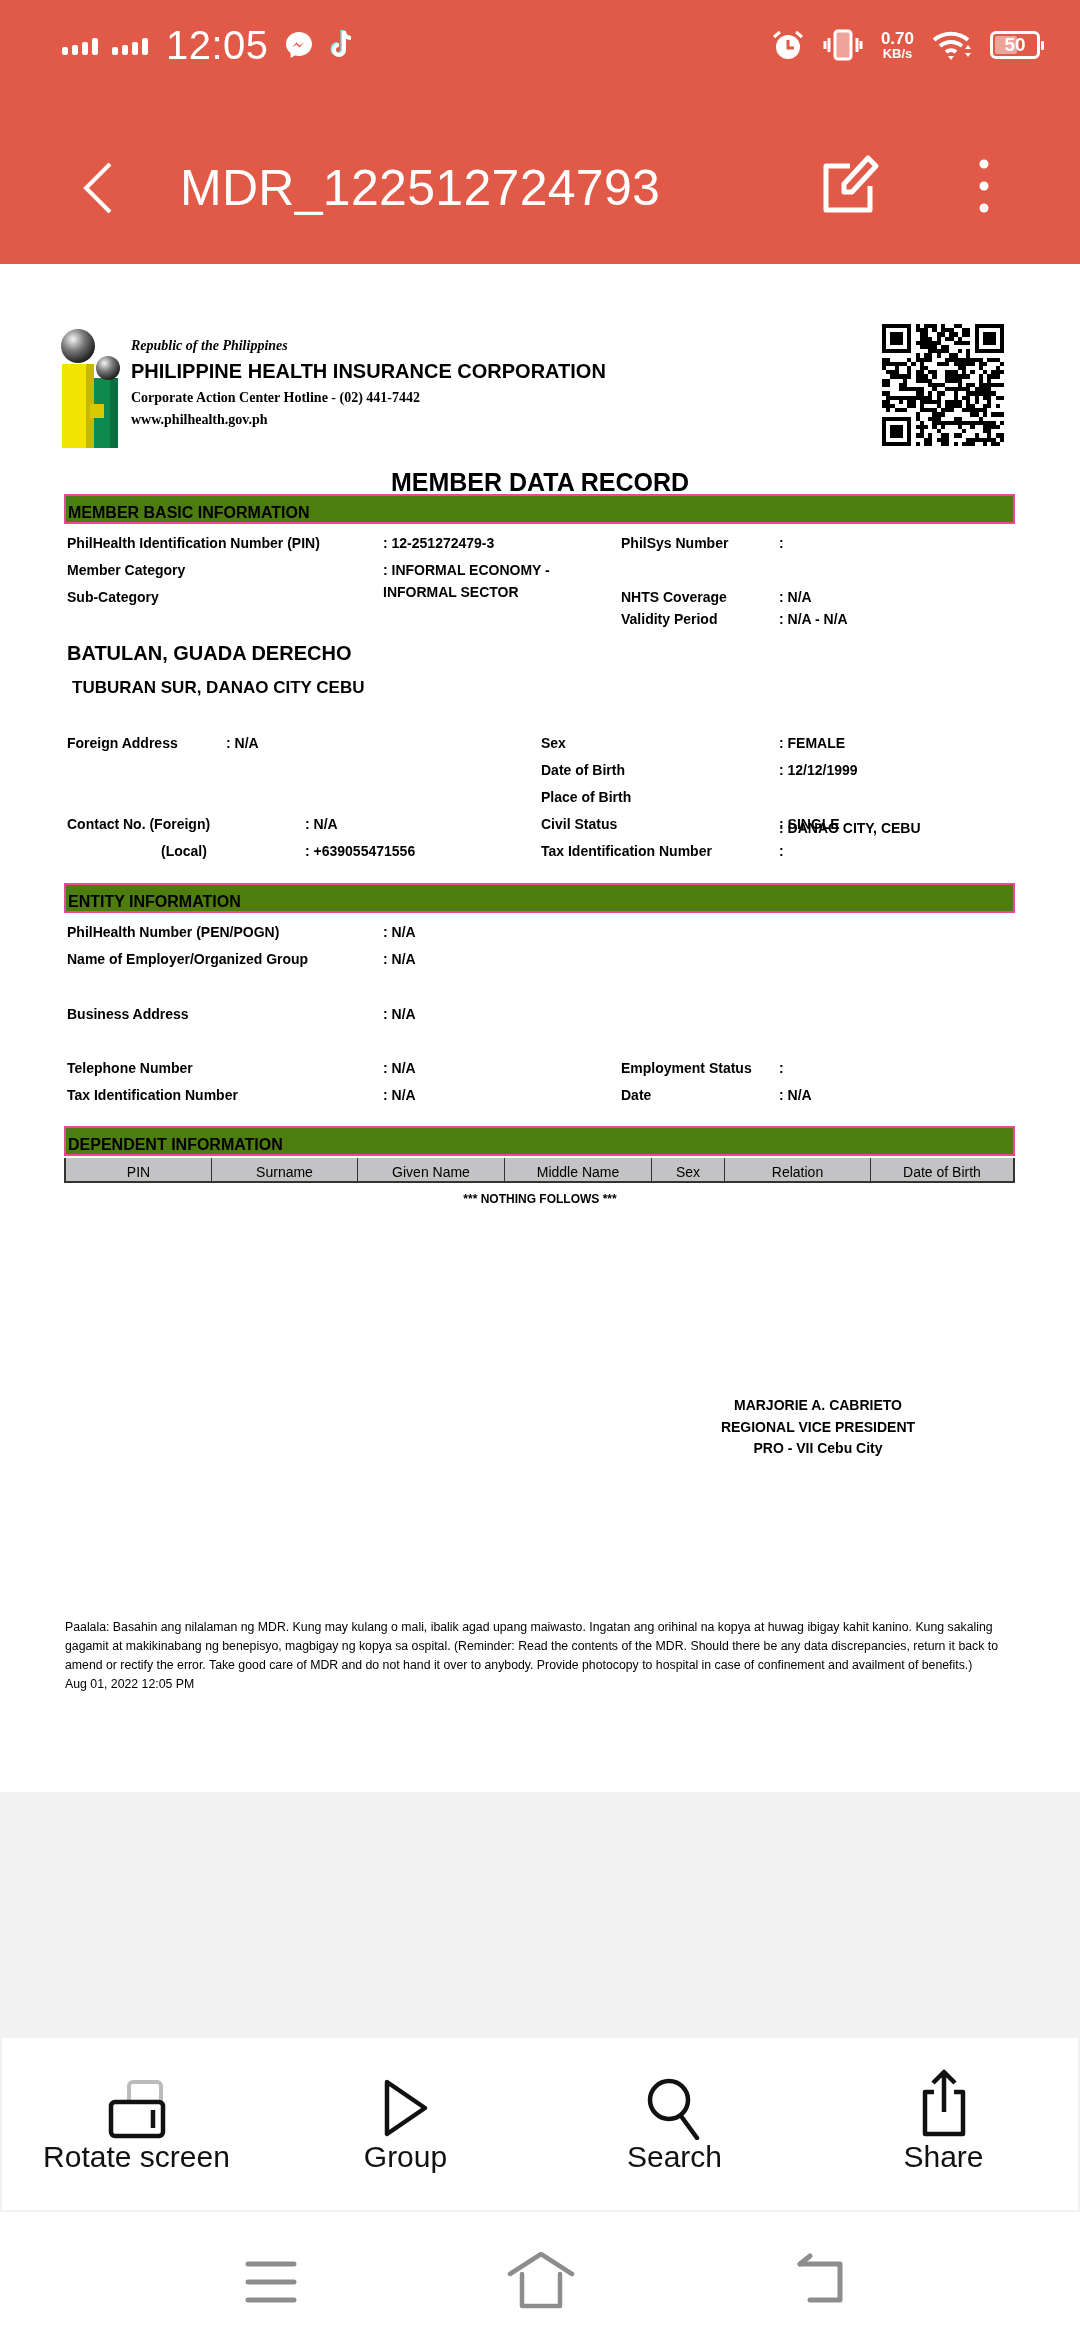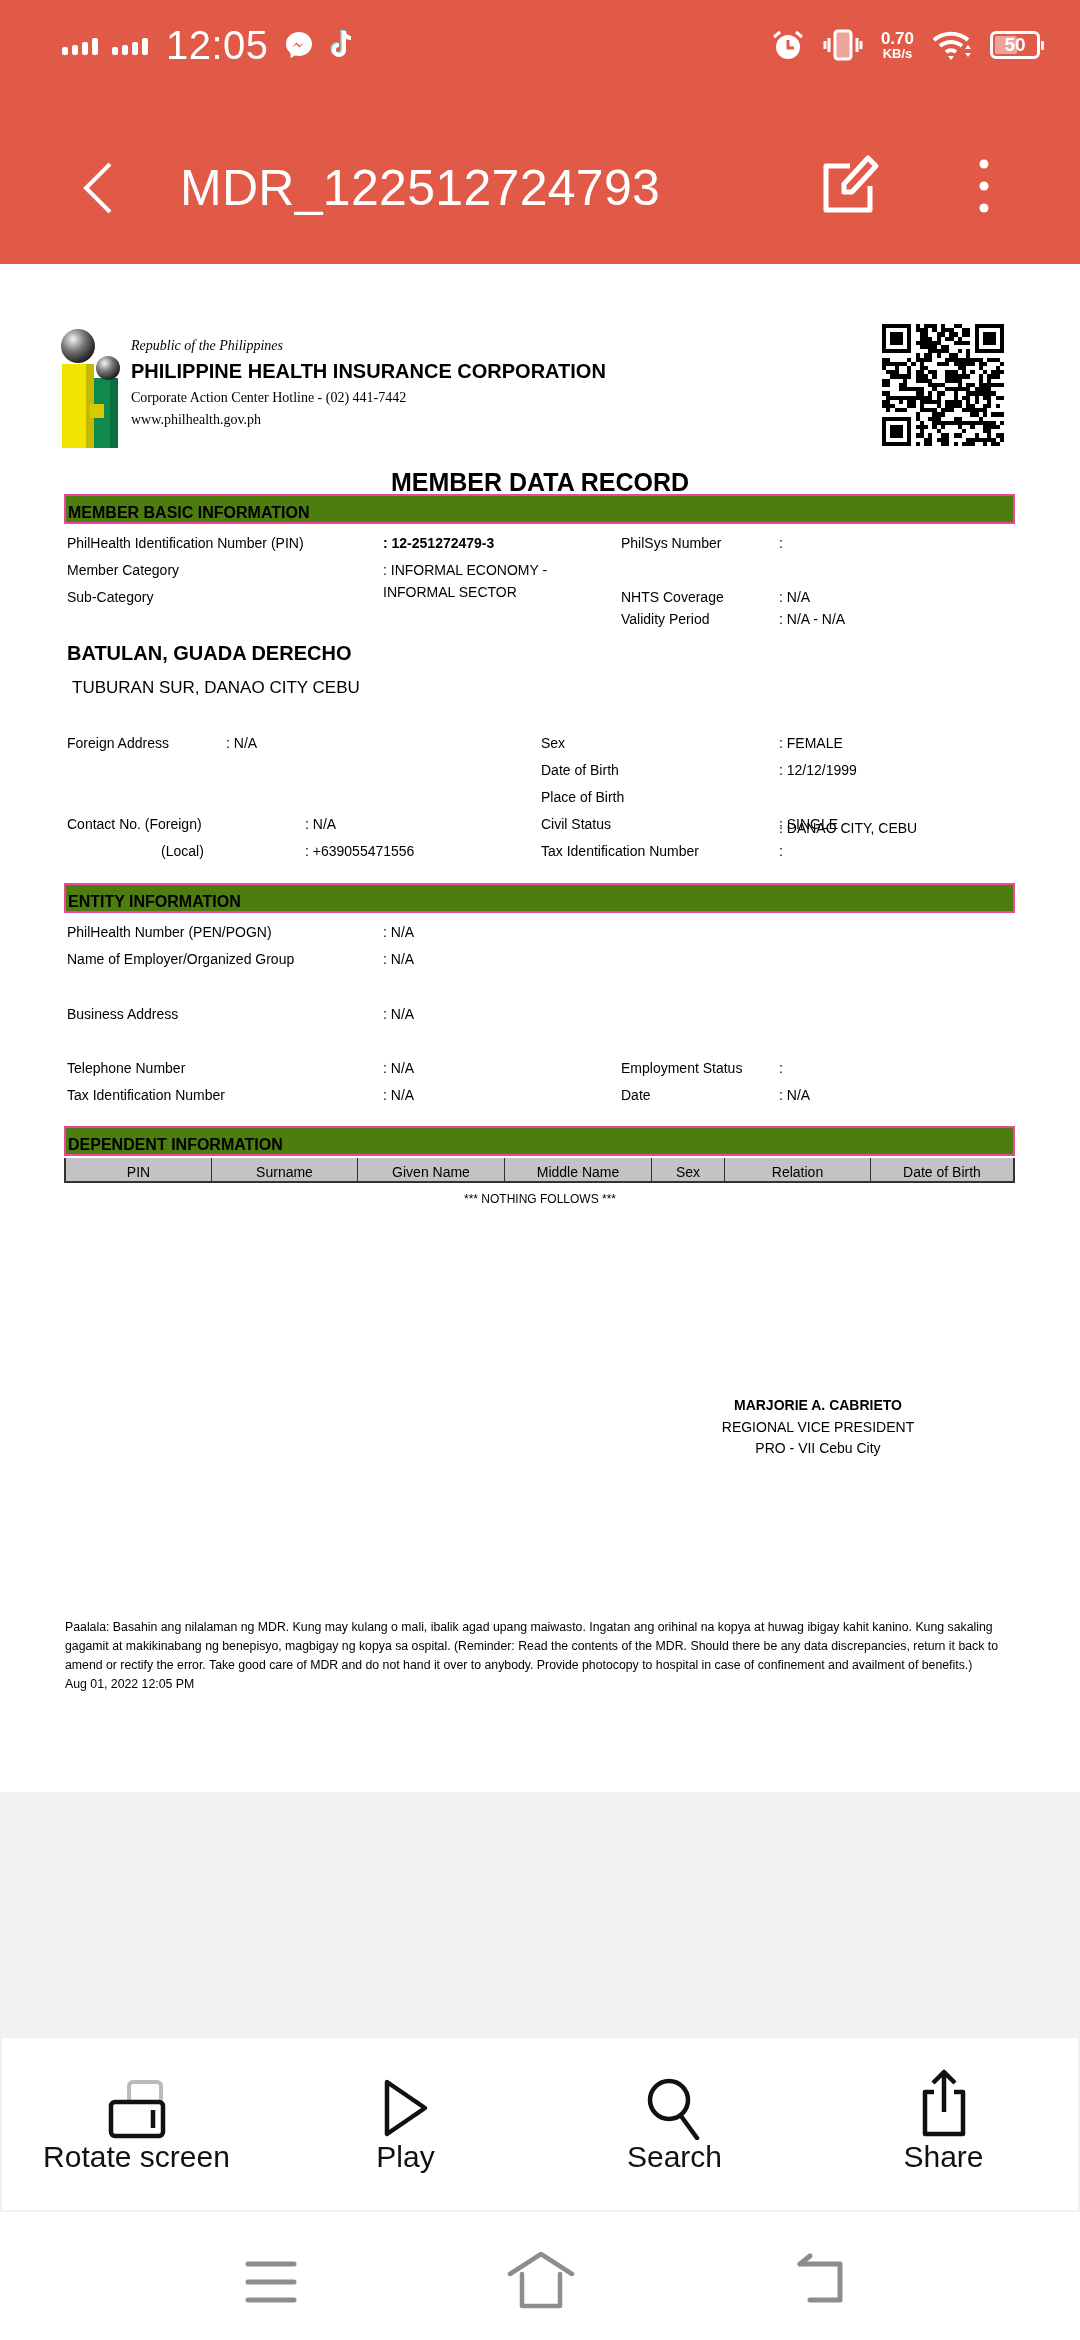--- a/index.html
+++ b/index.html
@@ -23,21 +23,21 @@
   .battery span.t { position: relative; text-align: right; }
 
   .appbar { position: absolute; left: 0; top: 140px; width: 1080px; height: 96px; }
   .back-btn { position: absolute; left: 70px; top: 18px; width: 60px; height: 60px; }
   .title { position: absolute; left: 180px; top: 14px; font-size: 50px; line-height: 68px; letter-spacing: 0.3px; }
   .edit-btn { position: absolute; left: 818px; top: 14px; width: 64px; height: 64px; }
   .more-btn { position: absolute; left: 960px; top: 14px; width: 48px; height: 64px; }
 
   
   .page { position: absolute; left: 0; top: 264px; width: 1080px; height: 1528px; background: #fff; }
-  .abs { position: absolute; white-space: nowrap; }
+  .abs { position: absolute; white-space: nowrap; font-weight: bold; }
   .logo { position: absolute; left: 60px; top: 62px; width: 70px; height: 122px; }
   .hdr-rep { left: 131px; top: 74px; font-family: "Liberation Serif", serif; font-style: italic; font-size: 14px; }
   .hdr-corp { left: 131px; top: 96px; font-size: 20px; font-weight: bold; }
   .hdr-hot { left: 131px; top: 126px; font-family: "Liberation Serif", serif; font-size: 14px; }
   .hdr-web { left: 131px; top: 148px; font-family: "Liberation Serif", serif; font-size: 14px; }
   .qr { position: absolute; left: 882px; top: 60px; width: 122px; height: 122px; }
 
   .doc-title { left: 0; width: 1080px; text-align: center; top: 204px; font-size: 25px; font-weight: bold; }
   .sec-bar { position: absolute; left: 64px; width: 951px; height: 30px; background: #4d7c0f; border: 2px solid #ec4899; }
   .sec-bar span { position: absolute; left: 2px; bottom: 0px; font-size: 16px; font-weight: bold; line-height: 18px; }
@@ -624,21 +624,21 @@
       <path d="M22 26V10a4 4 0 0 1 4-4h24a4 4 0 0 1 4 4v16" fill="none" stroke="#bbb" stroke-width="4"></path>
       <rect x="4" y="26" width="52" height="34" rx="4" fill="none" stroke="#111" stroke-width="4.5"></rect>
       <path d="M46 34v18" stroke="#111" stroke-width="4.5"></path>
     </svg>
     <span class="lbl">Rotate screen</span>
   </div>
   <div class="action">
     <svg width="50" height="64" viewBox="0 0 50 64">
       <path d="M6 6l38 26L6 58z" fill="none" stroke="#111" stroke-width="4.5" stroke-linejoin="round"></path>
     </svg>
-    <span class="lbl">Play</span>
+    <span class="lbl">Group</span>
   </div>
   <div class="action">
     <svg width="60" height="64" viewBox="0 0 60 64">
       <circle cx="24" cy="24" r="19" fill="none" stroke="#111" stroke-width="4.5"></circle>
       <path d="M36 40l16 22" stroke="#111" stroke-width="4.5" stroke-linecap="round"></path>
     </svg>
     <span class="lbl">Search</span>
   </div>
   <div class="action">
     <svg width="50" height="70" viewBox="0 0 50 70" style="top:30px">

